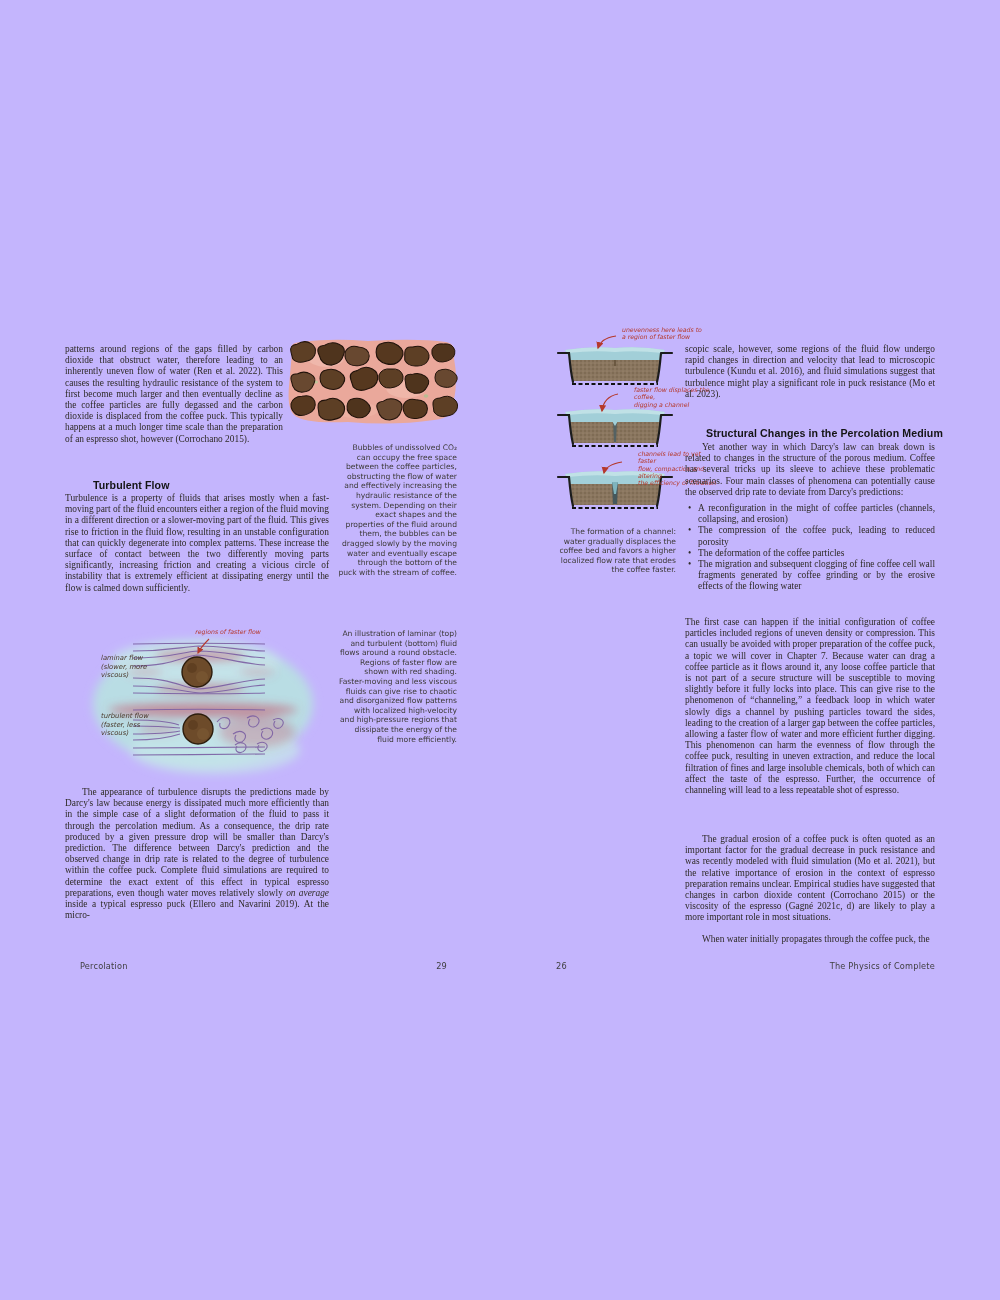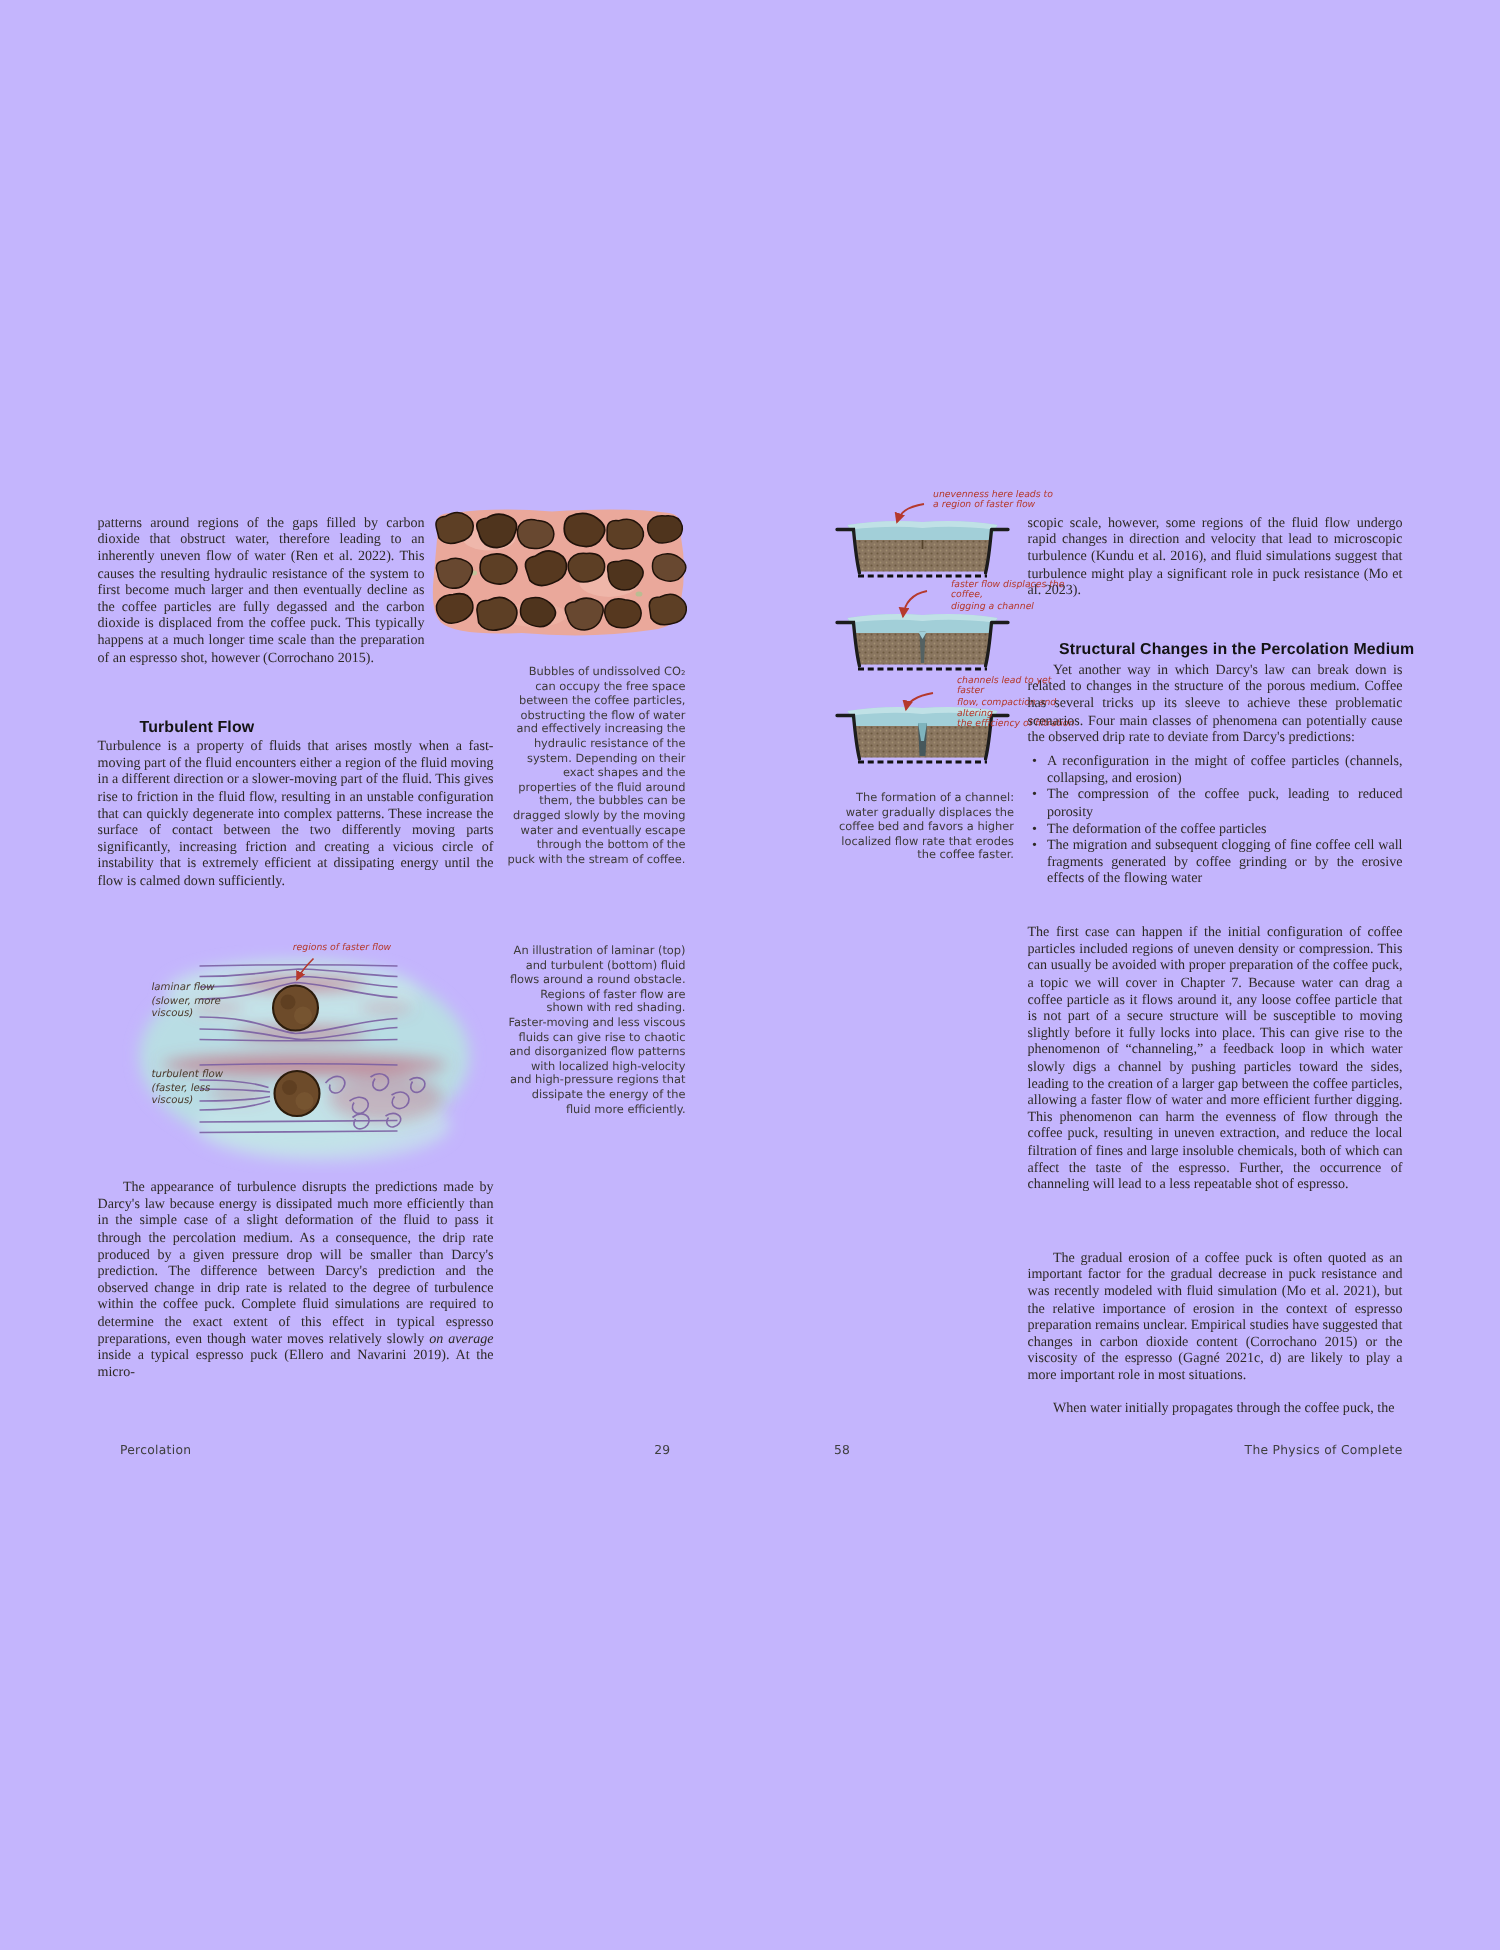--- a/index.html
+++ b/index.html
@@ -238,16 +238,16 @@
       <div class="bullet-text">The migration and subsequent clogging of fine coffee cell wall fragments generated by coffee grinding or by the erosive effects of the flowing water</div>
     </div>
   </div>
 
   <div class="abs body-text" style="left:685px;top:617px;width:250px;">The first case can happen if the initial configuration of coffee particles included regions of uneven density or compression. This can usually be avoided with proper preparation of the coffee puck, a topic we will cover in Chapter 7. Because water can drag a coffee particle as it flows around it, any loose coffee particle that is not part of a secure structure will be susceptible to moving slightly before it fully locks into place. This can give rise to the phenomenon of “channeling,” a feedback loop in which water slowly digs a channel by pushing particles toward the sides, leading to the creation of a larger gap between the coffee particles, allowing a faster flow of water and more efficient further digging. This phenomenon can harm the evenness of flow through the coffee puck, resulting in uneven extraction, and reduce the local filtration of fines and large insoluble chemicals, both of which can affect the taste of the espresso. Further, the occurrence of channeling will lead to a less repeatable shot of espresso.</div>
 
   <div class="abs body-text indent" style="left:685px;top:834px;width:250px;">The gradual erosion of a coffee puck is often quoted as an important factor for the gradual decrease in puck resistance and was recently modeled with fluid simulation (Mo et al. 2021), but the relative importance of erosion in the context of espresso preparation remains unclear. Empirical studies have suggested that changes in carbon dioxide content (Corrochano 2015) or the viscosity of the espresso (Gagné 2021c, d) are likely to play a more important role in most situations.</div>
 
   <div class="abs body-text indent" style="left:685px;top:934px;width:250px;">When water initially propagates through the coffee puck, the</div>
 
-  <div class="abs footer-text" style="left:556px;top:961px;">58</div>
+  <div class="abs footer-text" style="left:556px;top:961px;">26</div>
   <div class="abs footer-text" style="left:735px;top:961px;width:200px;text-align:right;">The Physics of Complete</div>
 
 </div>
 
 </body></html>

